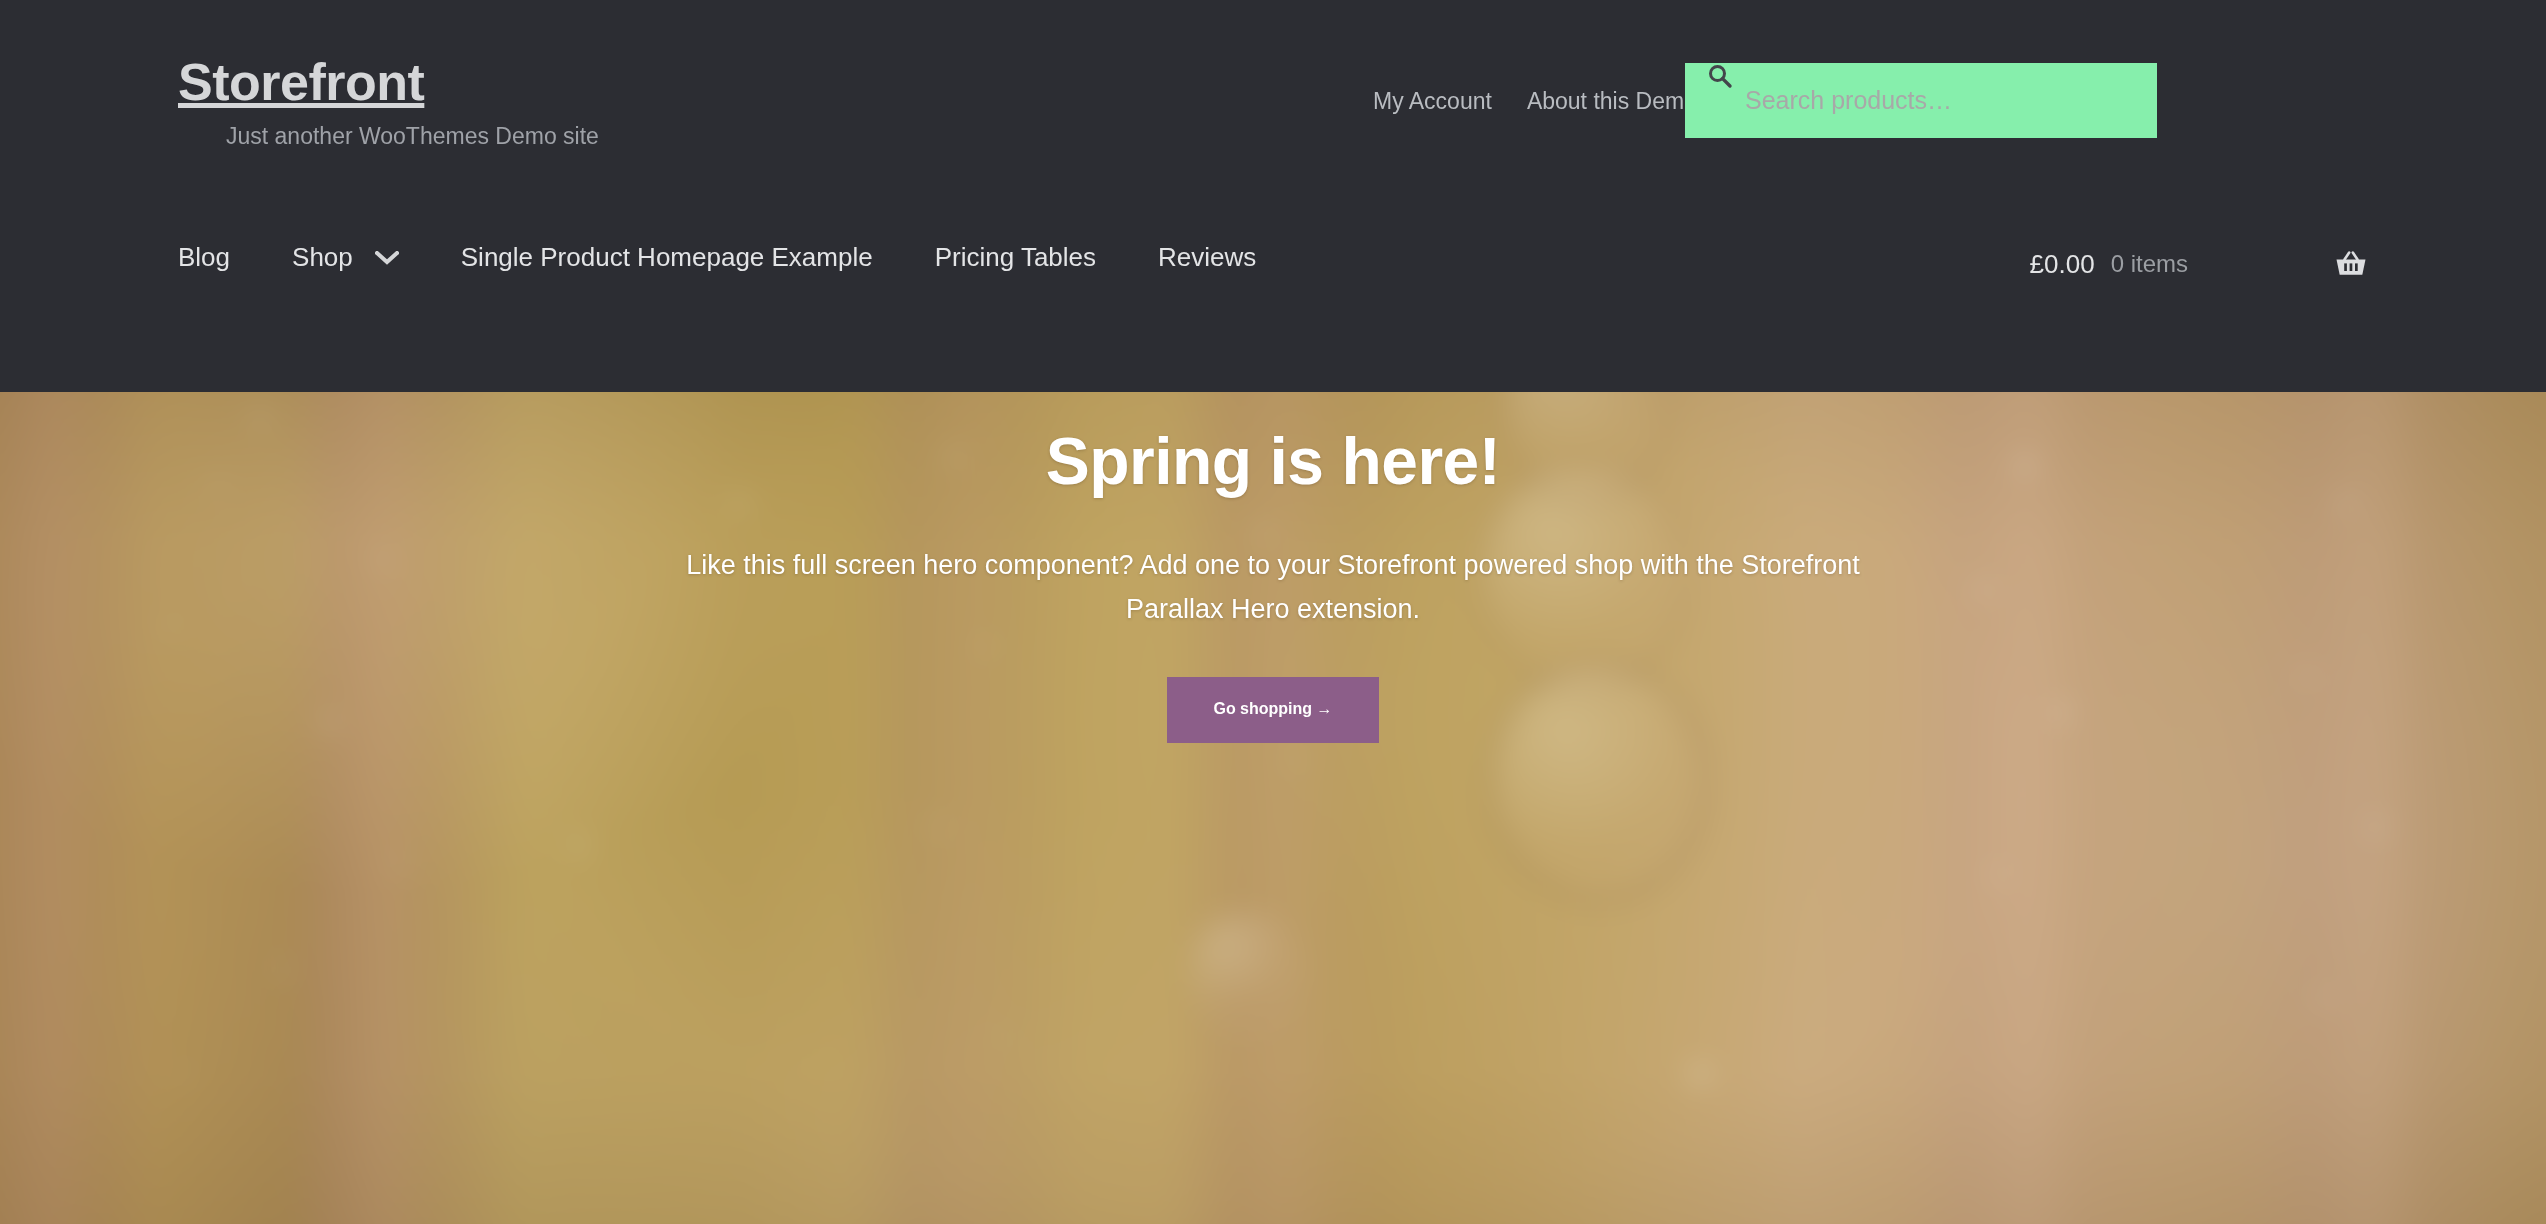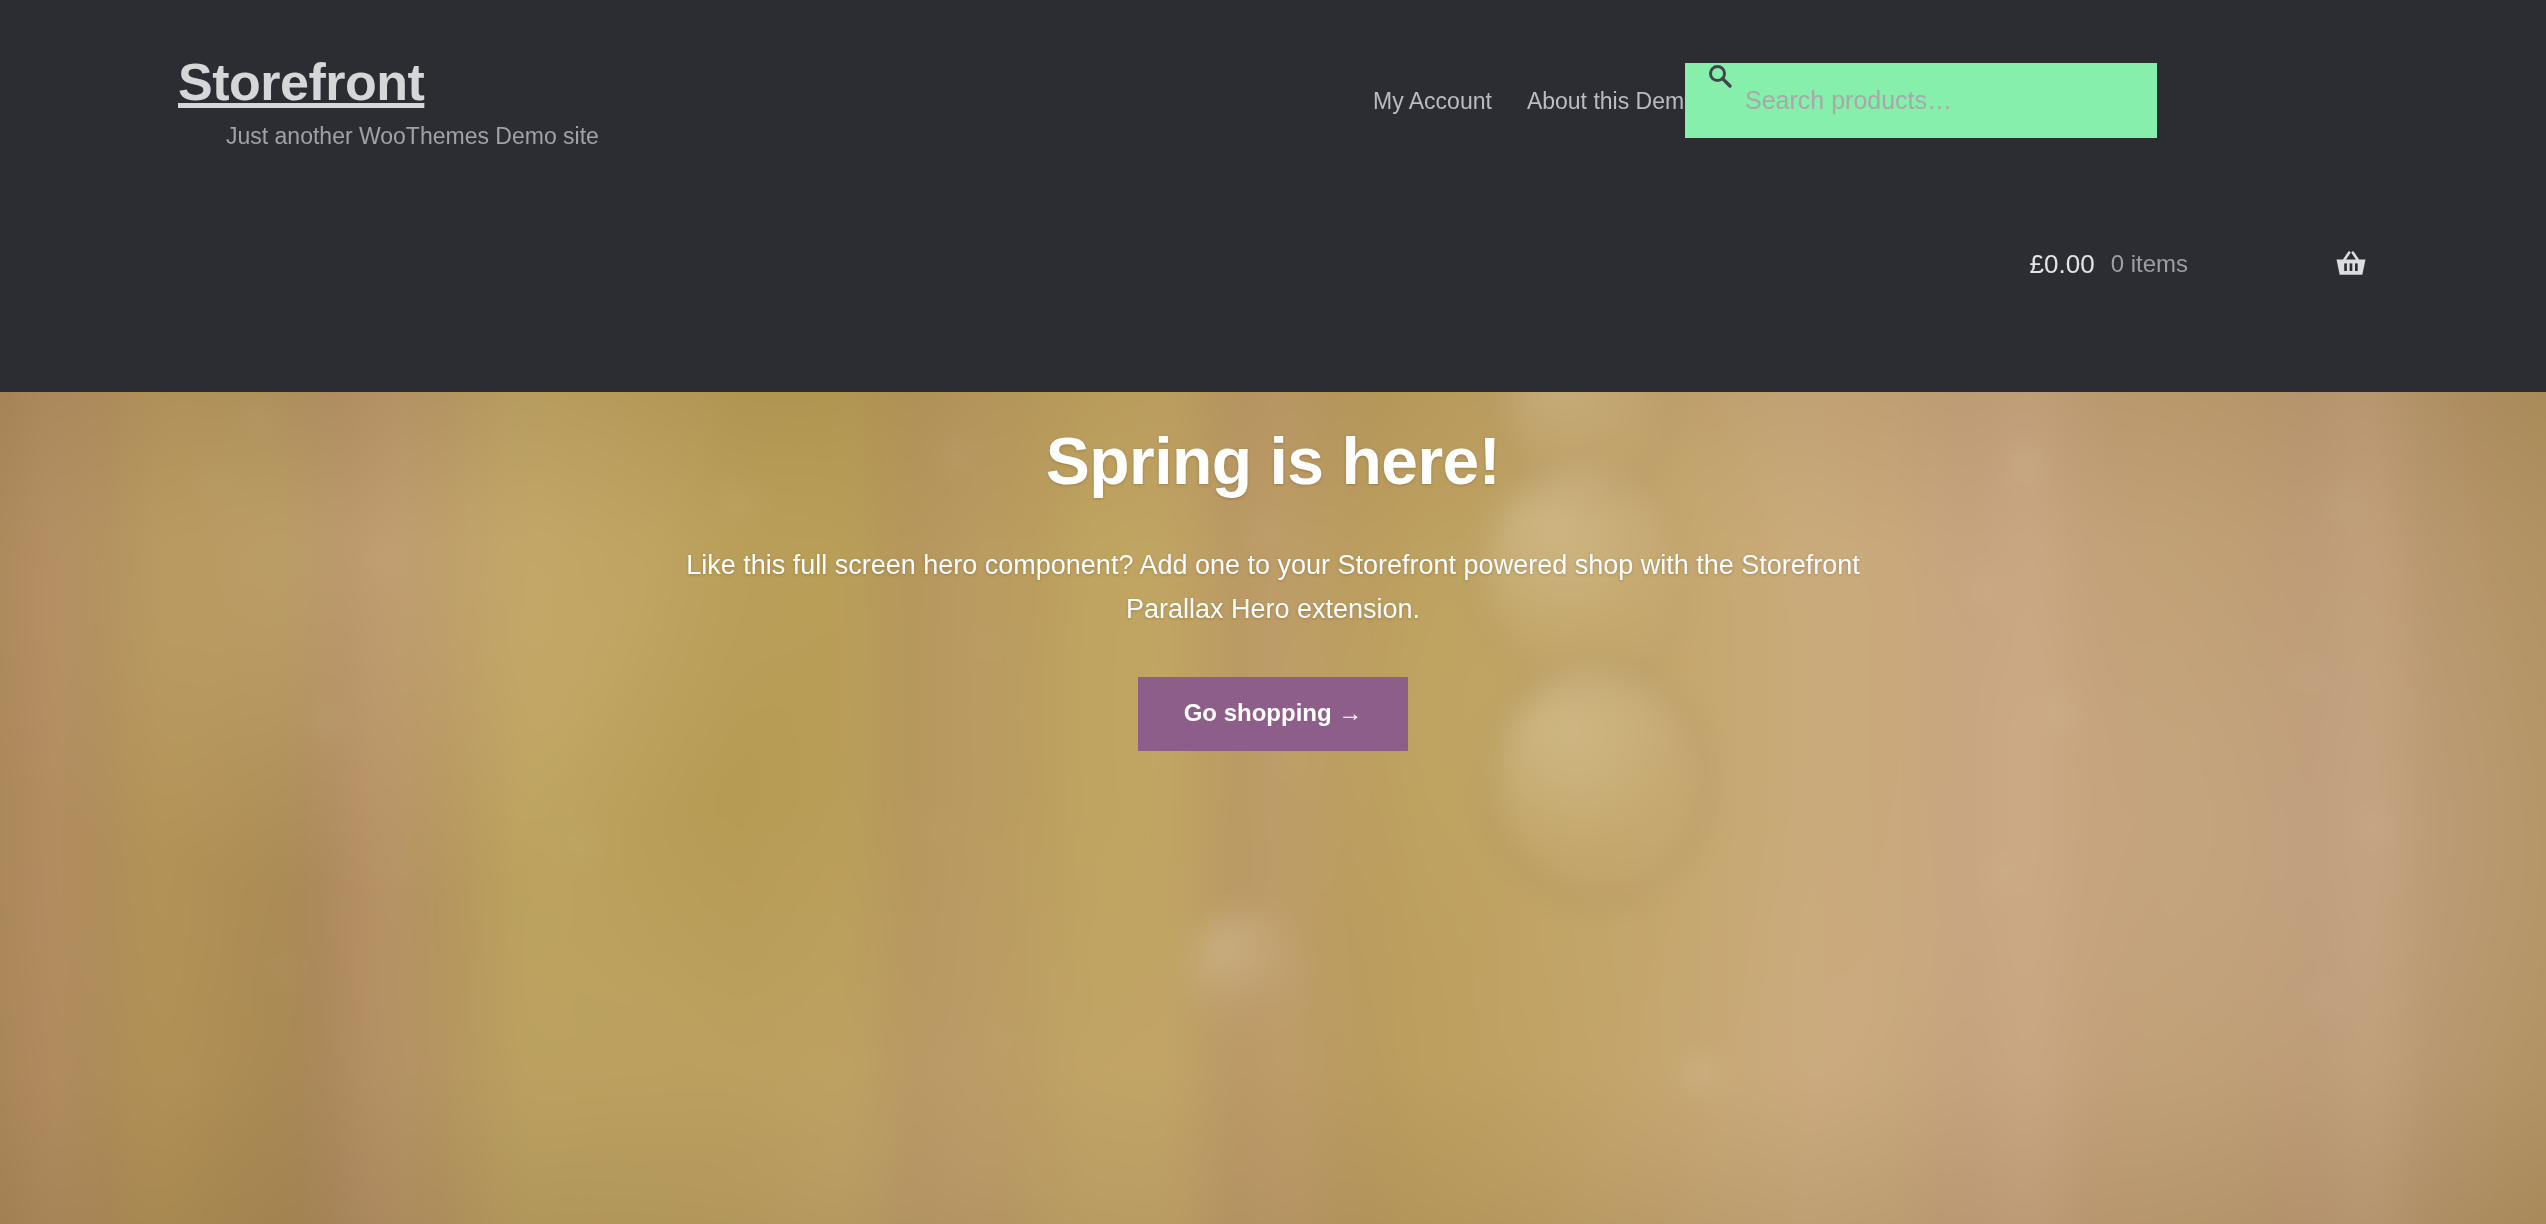--- a/index.html
+++ b/index.html
@@ -319,21 +319,21 @@
     line-height: 1.62;
     color: #ffffff;
     text-shadow: 0 1px 3px rgba(80,55,25,0.28);
   }
 
   .hero-cta {
     display: inline-block;
     margin-top: 46px;
     background: #8c5e89;
     color: #ffffff;
-    font-size: 24px;
+    font-size: 16px;
     font-weight: bold;
     text-decoration: none;
     padding: 24px 46px 26px 46px;
     line-height: 1;
     white-space: nowrap;
   }
 </style>
 </head>
 <body>
 
@@ -353,20 +353,46 @@
     <form class="search-form">
       <span class="search-icon">
         <svg width="26" height="26" viewBox="0 0 26 26" aria-hidden="true">
           <circle cx="10.5" cy="10.5" r="7" fill="none" stroke="#43454b" stroke-width="3"></circle>
           <line x1="15.6" y1="15.6" x2="23" y2="23" stroke="#43454b" stroke-width="3.4" stroke-linecap="round"></line>
         </svg>
       </span>
       <input class="search-input" type="text" placeholder="Search products…" style="">
     </form>
 
+    <nav class="main-nav">
+      <ul class="nav-menu">
+        <li>
+          <a href="#">Blog</a>
+        </li>
+        <li class="has-children">
+          <a href="#">
+            <span>Shop</span>
+            <span class="chevron-down">
+              <svg width="24" height="14" viewBox="0 0 24 14" aria-hidden="true">
+                <path d="M2 2 L12 11 L22 2" fill="none" stroke="#d5d6d8" stroke-width="4" stroke-linecap="square"></path>
+              </svg>
+            </span>
+          </a>
+        </li>
+        <li>
+          <a href="#">Single Product Homepage Example</a>
+        </li>
+        <li>
+          <a href="#">Pricing Tables</a>
+        </li>
+        <li>
+          <a href="#">Reviews</a>
+        </li>
+      </ul>
+    </nav>
 
     <div class="cart-area">
       <span class="cart-amount">£0.00</span>
       <span class="cart-count">0 items</span>
       <span class="basket-icon">
         <svg width="34" height="30" viewBox="0 0 34 30" aria-hidden="true">
           <path d="M10.5 10.5 L15.2 3.6" fill="none" stroke="#dcdde0" stroke-width="2.6" stroke-linecap="round"></path>
           <path d="M23.5 10.5 L18.8 3.6" fill="none" stroke="#dcdde0" stroke-width="2.6" stroke-linecap="round"></path>
           <path d="M2.5 10.4 L31.5 10.4 L28.3 25.8 L5.7 25.8 Z" fill="#dcdde0"></path>
           <rect x="10.2" y="14.4" width="2.7" height="7.6" fill="#2c2d33"></rect>

